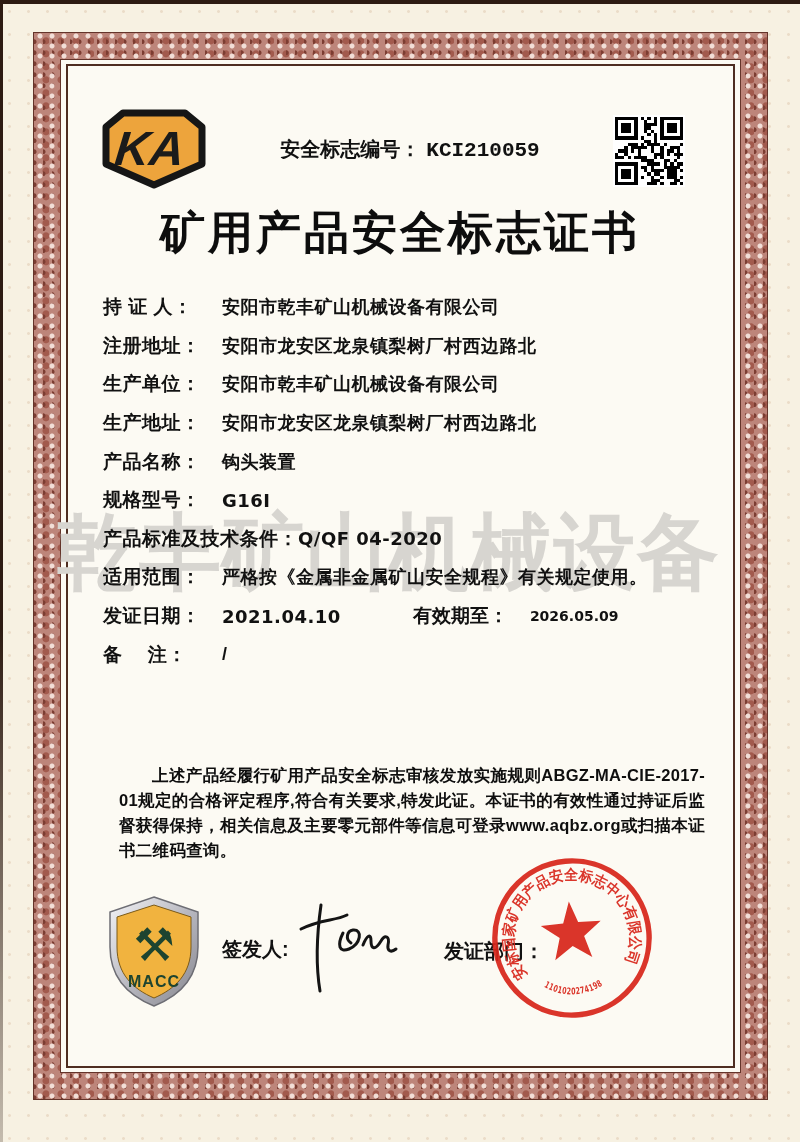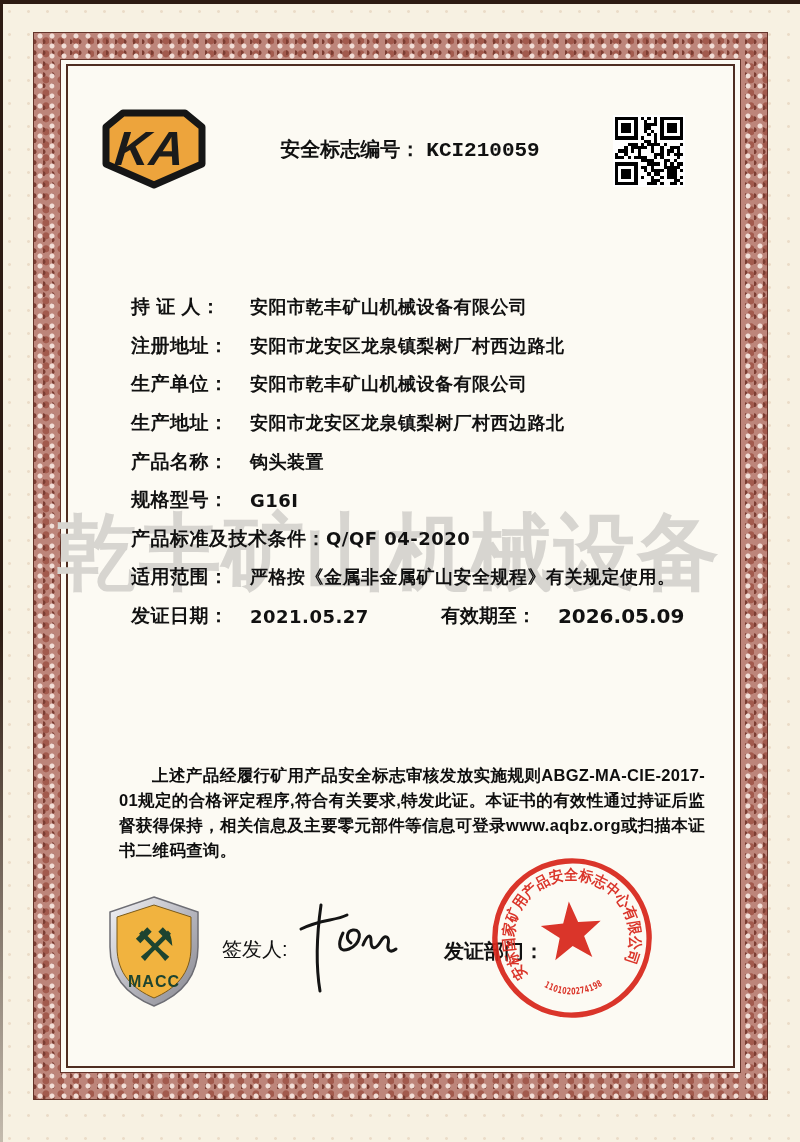--- a/index.html
+++ b/index.html
@@ -47,35 +47,35 @@
   .cert-no .num{font-size:21px;font-weight:bold;font-family:Liberation Mono, monospace;margin-left:6px;}
   .qr{position:absolute;left:613px;top:115px;background:#fff;}
   .title{
     position:absolute;left:0;top:203px;width:100%;margin:0;text-align:center;
     font-family:"Liberation Serif","DejaVu Serif",serif;
     font-size:45px;font-weight:900;letter-spacing:3px;color:#0d0d0d;
   }
   
   .fields{position:absolute;left:103px;top:288px;width:620px;}
   .row{display:flex;align-items:center;height:38.6px;white-space:nowrap;}
-  .flabel{min-width:119px;font-size:19px;font-weight:bold;letter-spacing:.5px;margin-left:28px;}
+  .flabel{min-width:119px;font-size:19px;font-weight:bold;letter-spacing:.5px;}
   .fvalue{font-size:18px;font-weight:bold;letter-spacing:.5px;}
   .row .mono{font-family:"DejaVu Sans","Liberation Sans",sans-serif;}
   .flabel2{font-size:19px;font-weight:bold;margin-left:72px;}
-  .fvalue2{font-size:20px;font-weight:bold;margin-left:22px;}
+  .fvalue2{font-size:14px;font-weight:bold;margin-left:22px;}
   .v1{display:inline-block;min-width:98px;}
   
   .notice{
     position:absolute;left:119px;top:746px;width:586px;
     font-size:16.5px;font-weight:bold;line-height:25px;
     text-indent:2em;text-align:justify;letter-spacing:.3px;color:#0e0e0e;
   }
   
   .macc{position:absolute;left:104px;top:895px;}
-  .sign-label{position:absolute;left:222px;top:936px;font-size:20px;font-weight:normal;}
+  .sign-label{position:absolute;left:222px;top:936px;font-size:20px;font-weight:bold;}
   .signature{position:absolute;left:287px;top:899px;}
   .issuer-label{position:absolute;left:398px;top:938px;font-size:20px;font-weight:bold;margin-left:46px;}
   .seal{position:absolute;left:486px;top:852px;opacity:.92;transform:rotate(-5deg);}
   .seal text{font-weight:bold;}
 </style>
 </head>
 <body>
 
 <div class="page">
   <div class="edge-top"></div>
@@ -230,20 +230,21 @@
           <rect x="10" y="20" width="1" height="1"></rect>
           <rect x="11" y="20" width="1" height="1"></rect>
           <rect x="12" y="20" width="1" height="1"></rect>
           <rect x="14" y="20" width="1" height="1"></rect>
           <rect x="17" y="20" width="1" height="1"></rect>
           <rect x="18" y="20" width="1" height="1"></rect>
           <rect x="20" y="20" width="1" height="1"></rect>
         </g>
     </svg>
 
+    <h1 class="title">矿用产品安全标志证书</h1>
 
     <div class="fields">
       <div class="row">
           <span class="flabel">持 证 人：</span>
           <span class="fvalue">安阳市乾丰矿山机械设备有限公司</span>
         </div>
       <div class="row">
           <span class="flabel">注册地址：</span>
           <span class="fvalue">安阳市龙安区龙泉镇梨树厂村西边路北</span>
         </div>
@@ -266,24 +267,28 @@
       <div class="row">
           <span class="flabel">产品标准及技术条件：</span>
           <span class="fvalue mono">Q/QF 04-2020</span>
         </div>
       <div class="row">
           <span class="flabel">适用范围：</span>
           <span class="fvalue">严格按《金属非金属矿山安全规程》有关规定使用。</span>
         </div>
       <div class="row">
         <span class="flabel">发证日期：</span>
-          <span class="fvalue v1 mono">2021.05.27</span>
+          <span class="fvalue v1 mono">2021.04.10</span>
         <span class="flabel2">有效期至：</span>
           <span class="fvalue2 mono">2026.05.09</span>
       </div>
+      <div class="row">
+          <span class="flabel">备　 注：</span>
+          <span class="fvalue">/</span>
+        </div>
     </div>
 
     <p class="notice">上述产品经履行矿用产品安全标志审核发放实施规则ABGZ-MA-CIE-2017-01规定的合格评定程序,符合有关要求,特发此证。本证书的有效性通过持证后监督获得保持，相关信息及主要零元部件等信息可登录www.aqbz.org或扫描本证书二维码查询。</p>
 
     <svg class="macc" width="100" height="115" viewBox="0 0 100 115">
       <defs>
         <linearGradient id="silver" x1="0" y1="0" x2="1" y2="1">
           <stop offset="0" stop-color="#f4f4f7"></stop>
           <stop offset="0.5" stop-color="#b9b9c1"></stop>
           <stop offset="1" stop-color="#85858d"></stop>

